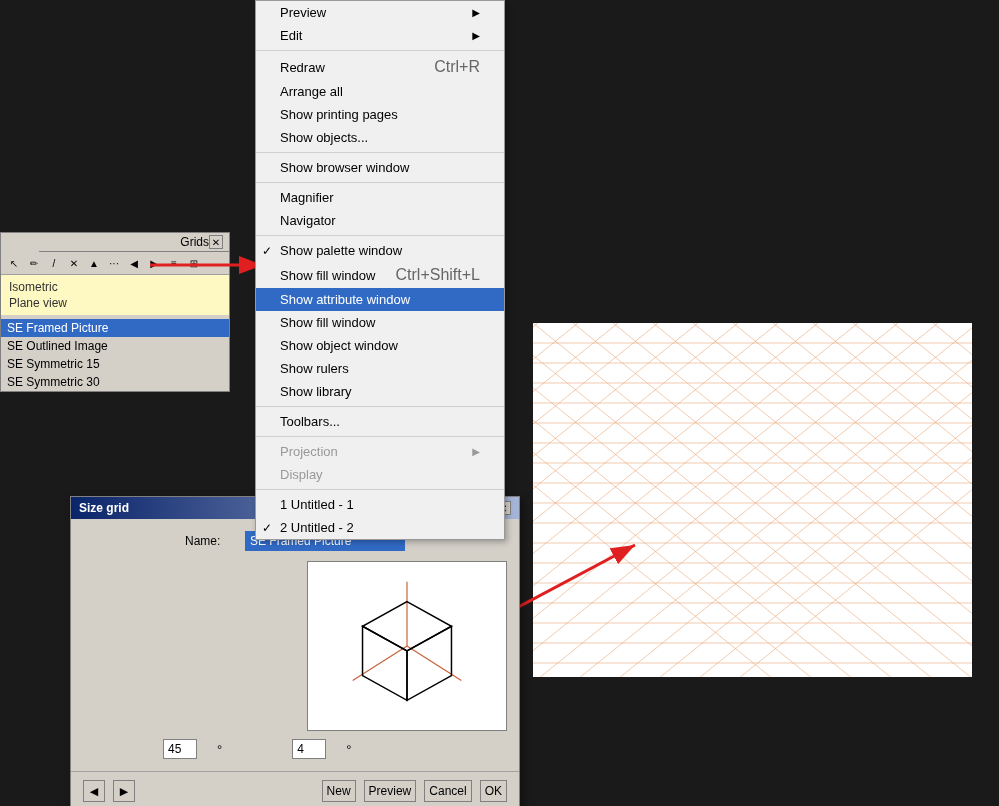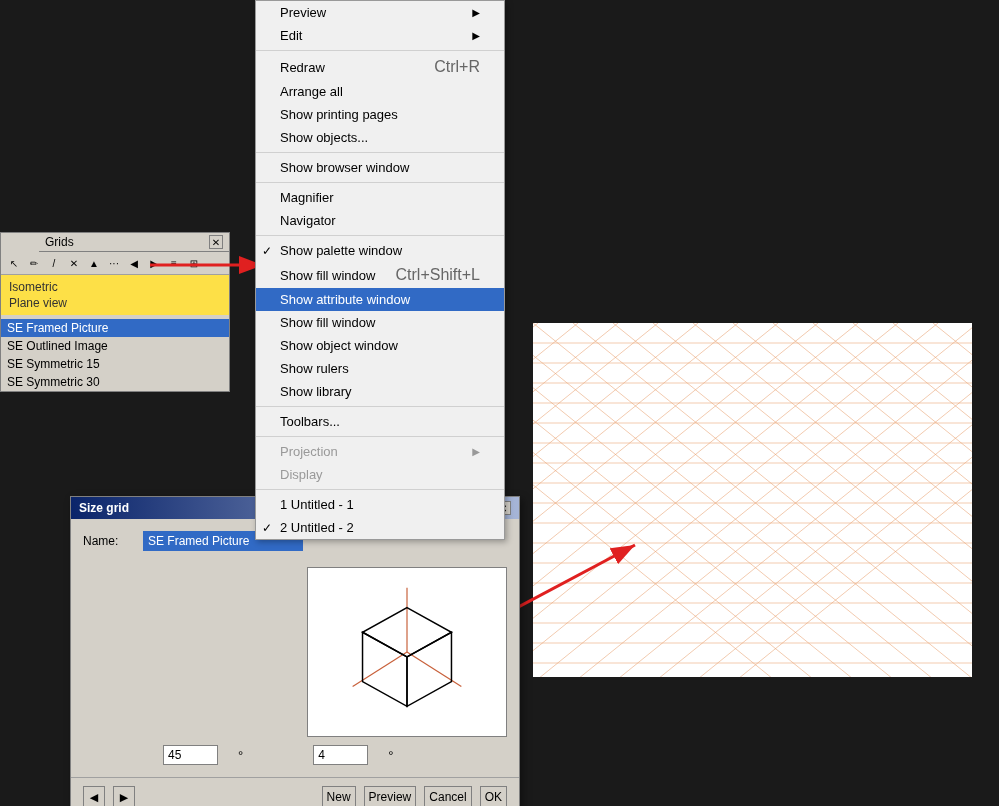--- a/index.html
+++ b/index.html
@@ -29,21 +29,21 @@
       left: 0px;
       width: 230px;
       background: #d4d0c8;
       border: 1px solid #808080;
     }
     .grids-panel-titlebar {
       background: #d4d0c8;
       border-bottom: 1px solid #808080;
       padding: 2px 6px;
       display: flex;
-      justify-content: space-between;
+      justify-content: flex-end;
       align-items: center;
       font-size: 12px;
       margin-left: 38px;
     }
     .grids-panel-close {
       width: 14px;
       height: 14px;
       background: #d4d0c8;
       border: 1px solid #808080;
       display: flex;
@@ -67,21 +67,21 @@
       background: #d4d0c8;
       border: 1px solid transparent;
       display: flex;
       align-items: center;
       justify-content: center;
       font-size: 10px;
       cursor: pointer;
     }
     .grids-subpanel {
       padding: 4px;
-      background: #fde047;
+      background: #fef9c3;
     }
     .grids-subpanel-item {
       font-size: 12px;
       padding: 1px 4px;
       color: #333;
     }
     .grids-list {
       margin-top: 4px;
     }
     .grids-list-item {
@@ -213,21 +213,22 @@
       font-size: 10px;
       cursor: pointer;
       color: black;
     }
     .dialog-body {
       padding: 12px;
     }
     .dialog-row {
       display: flex;
       align-items: center;
-      margin-bottom: 16px;
+      margin-bottom: 10px;
+      justify-content: center;
     }
     .dialog-label {
       width: 60px;
       font-size: 12px;
     }
     .dialog-input {
       width: 160px;
       padding: 2px 4px;
       background: white;
       border: 1px solid #808080;
@@ -249,21 +250,21 @@
     .dialog-left {
       flex: 1;
     }
     .dialog-angle-row {
       display: flex;
       align-items: center;
       gap: 8px;
       margin-top: 8px;
     }
     .angle-input {
-      width: 55px;
+      width: 34px;
       padding: 2px 4px;
       background: white;
       border: 1px solid #808080;
       font-size: 12px;
     }
     .dialog-buttons {
       display: flex;
       align-items: center;
       padding: 8px 12px;
       gap: 8px;

